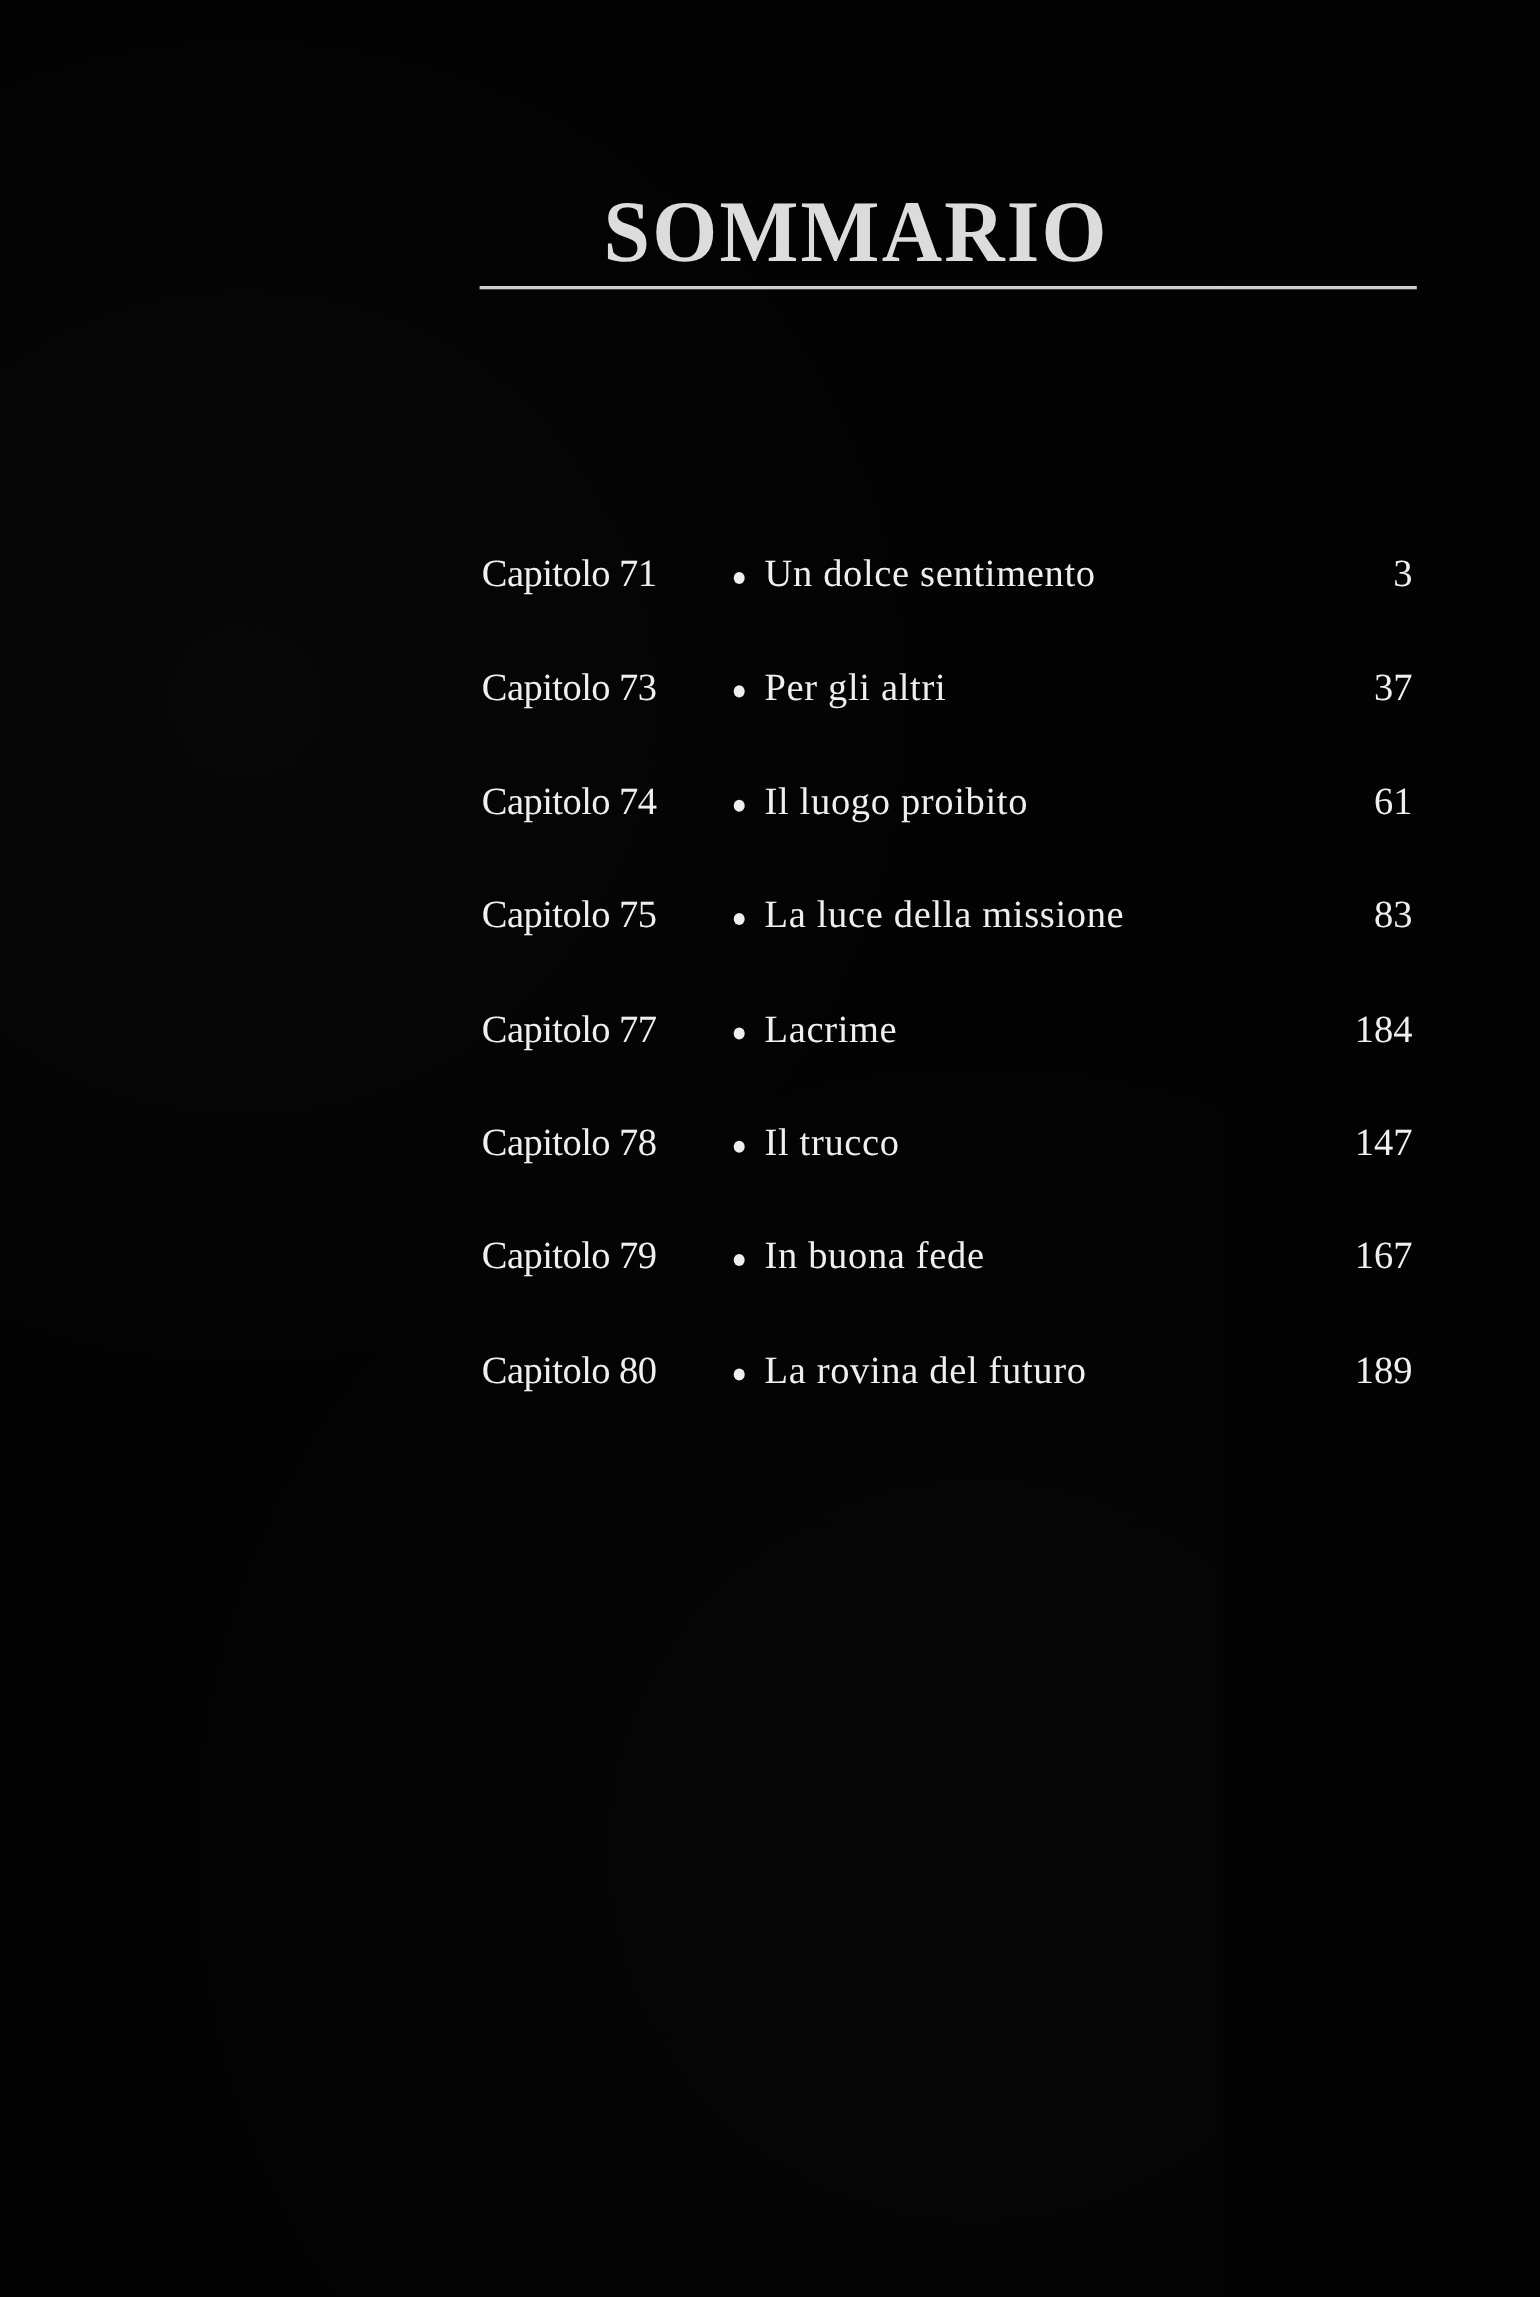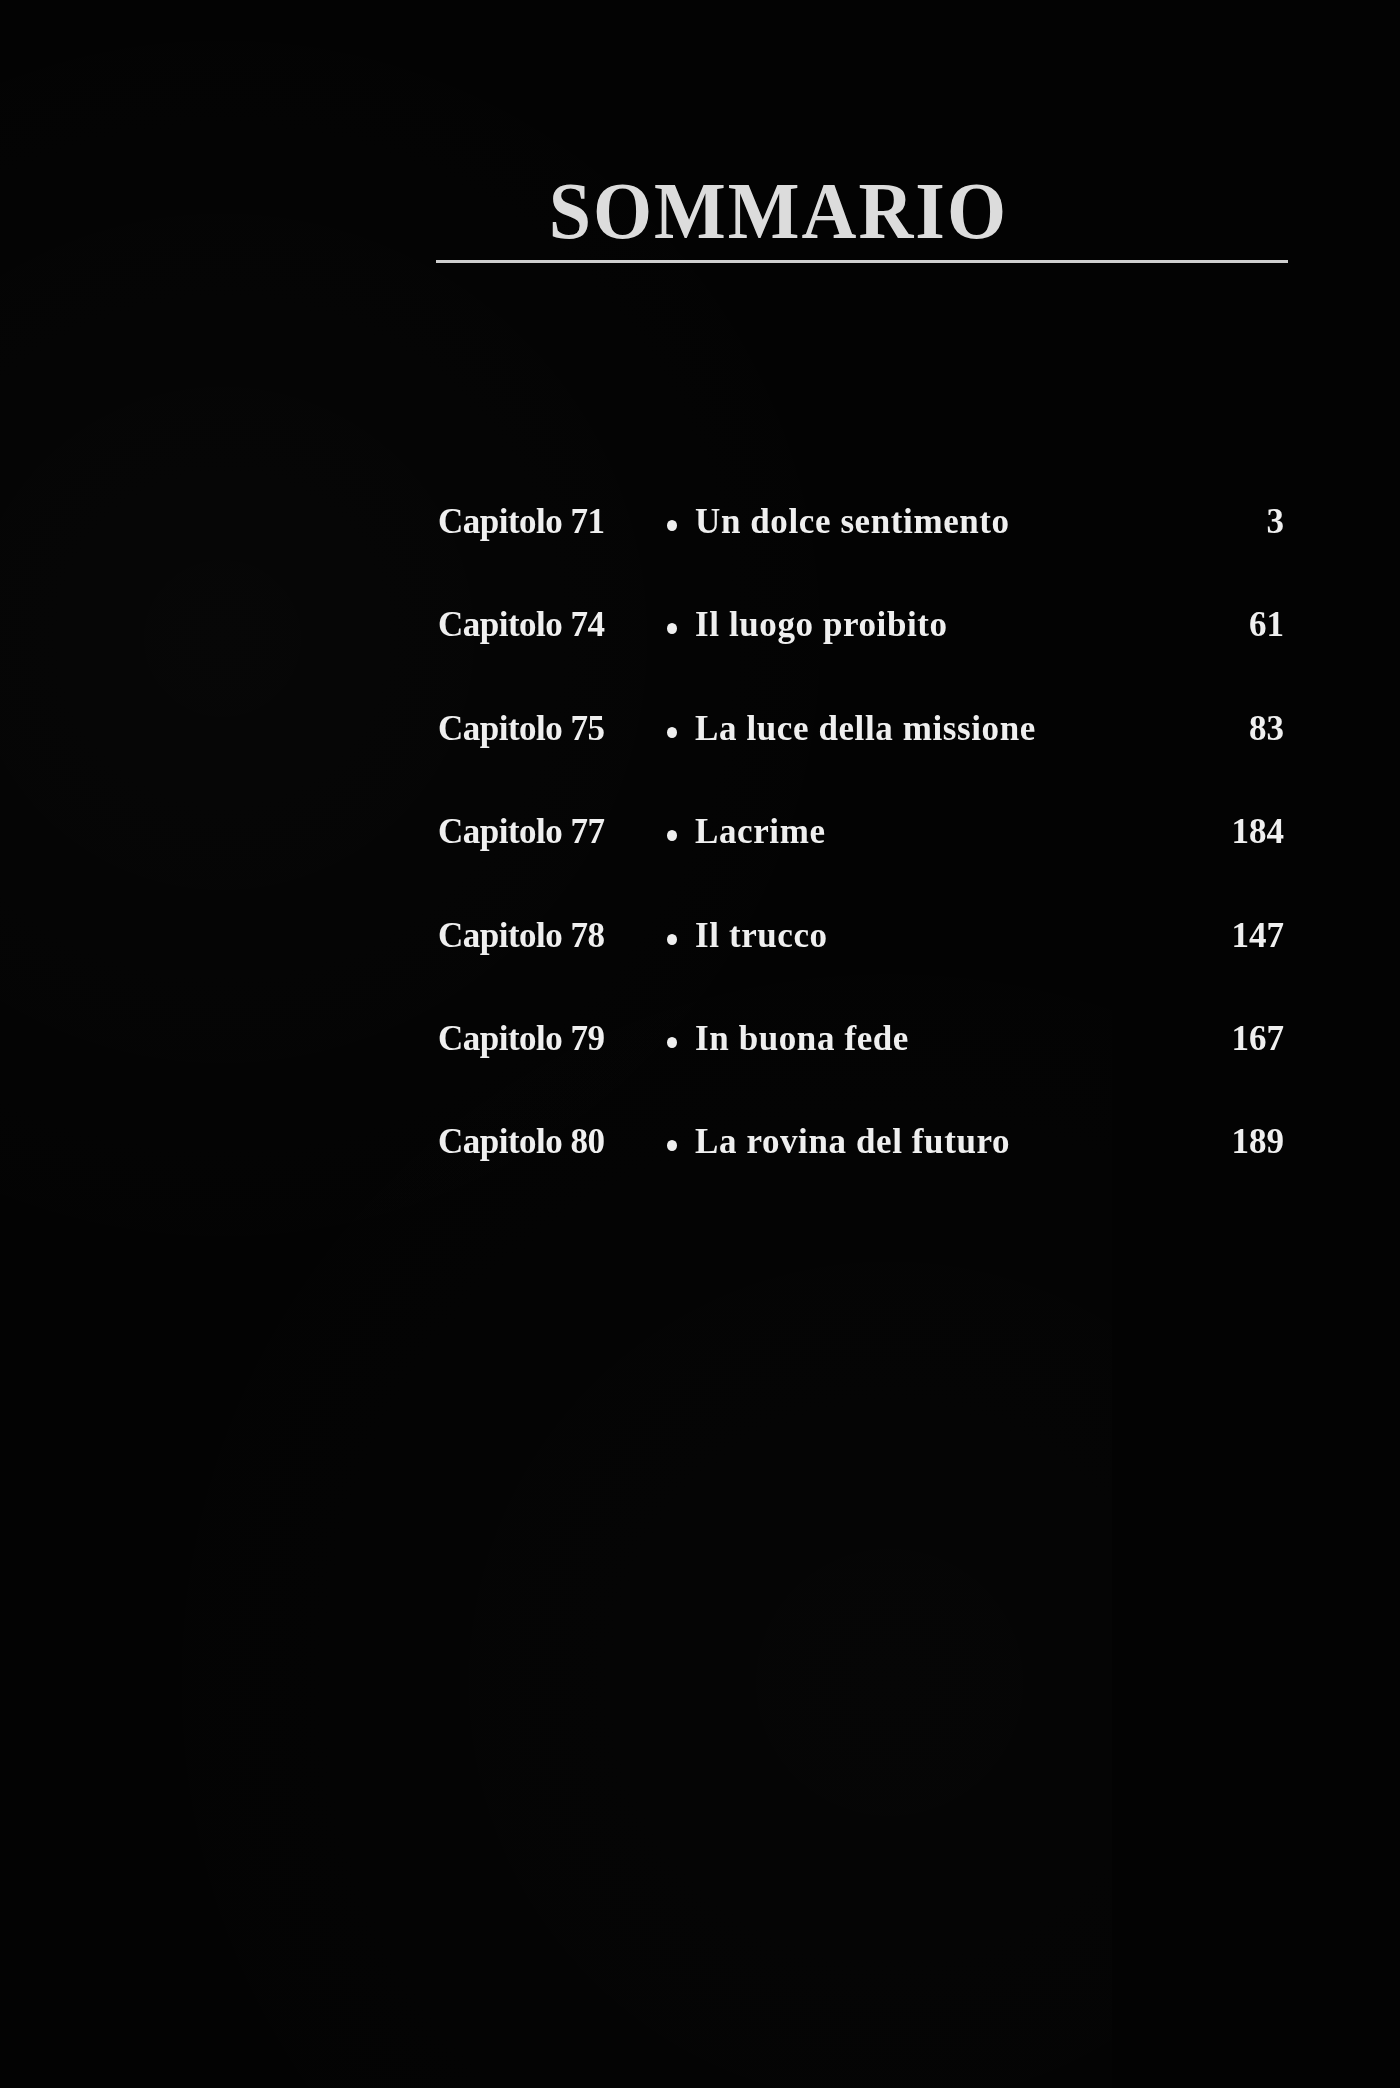--- a/index.html
+++ b/index.html
@@ -42,21 +42,20 @@
       top: 248px;
       width: 852px;
       height: 3px;
       background: #cfcfcf;
     }
     .toc {
       position: absolute;
       left: 438px;
       top: 478px;
       width: 850px;
-      font-weight: bold;
     }
     .toc-row {
       position: relative;
       height: 103.4px;
       font-family: "Liberation Serif", "DejaVu Serif", serif;
       font-size: 35px;
       color: #efefef;
       line-height: 1;
     }
     .chapter {
@@ -95,20 +94,26 @@
   <div class="rule"></div>
 
   <div class="toc">
     <div class="toc-row">
       <span class="chapter">Capitolo 71</span>
       <span class="bullet"></span>
       <span class="entry-title">Un dolce sentimento</span>
       <span class="page-num">3</span>
     </div>
     <div class="toc-row">
+      <span class="chapter">Capitolo 73</span>
+      <span class="bullet"></span>
+      <span class="entry-title">Per gli altri</span>
+      <span class="page-num">37</span>
+    </div>
+    <div class="toc-row">
       <span class="chapter">Capitolo 74</span>
       <span class="bullet"></span>
       <span class="entry-title">Il luogo proibito</span>
       <span class="page-num">61</span>
     </div>
     <div class="toc-row">
       <span class="chapter">Capitolo 75</span>
       <span class="bullet"></span>
       <span class="entry-title">La luce della missione</span>
       <span class="page-num">83</span>

